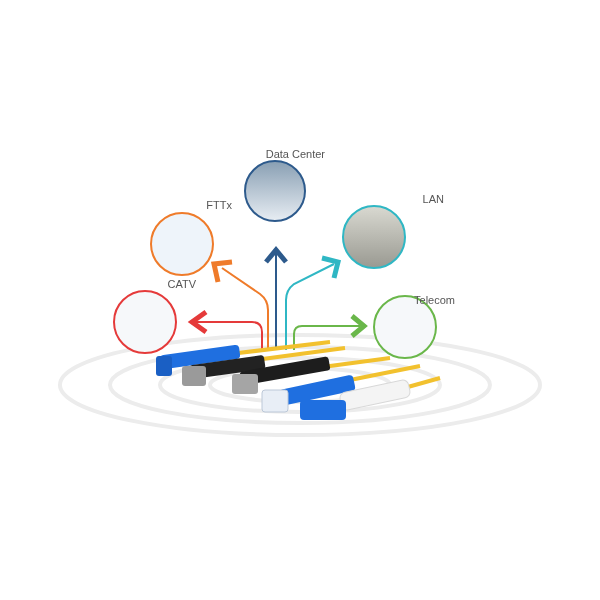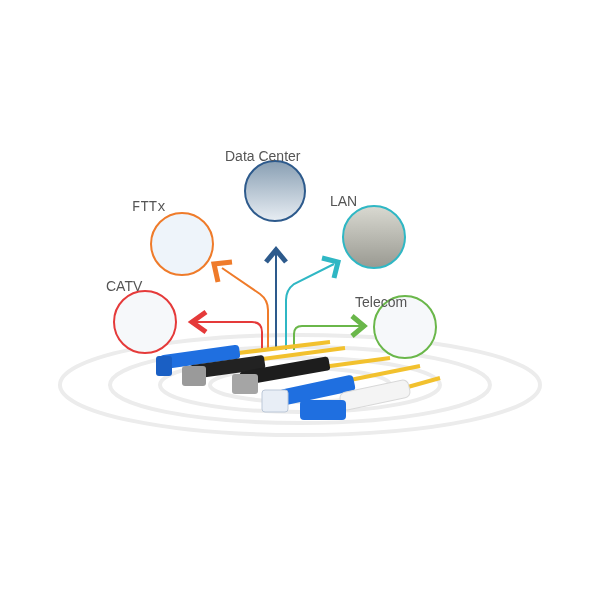--- a/index.html
+++ b/index.html
@@ -1,18 +1,18 @@
 <!DOCTYPE html>
 <html><head>
   <meta charset="utf-8">
   <style>
     html, body { margin:0; padding:0; background:#ffffff; }
     body { width:600px; height:600px; position:relative; overflow:hidden; font-family:"Liberation Sans", sans-serif; }
     .stage { position:absolute; left:0; top:0; width:600px; height:600px; }
-    .label { position:absolute; font-size:14px; color:#555; text-align:left; width:100px; margin-left:-50px; }
+    .label { position:absolute; font-size:11px; color:#555; text-align:right; width:100px; margin-left:-50px; }
     .circle { position:absolute; border-radius:50%; box-sizing:border-box; background:#f4f6f8; overflow:hidden; }
     svg { position:absolute; left:0; top:0; }
   </style>
 </head>
 <body>
 
 <div class="stage">
   <svg width="600" height="600" viewBox="0 0 600 600">
 
     <g fill="none" stroke="#ececec" stroke-width="4">
@@ -73,17 +73,17 @@
     </g>
   </svg>
 
   <div class="circle" style="left:244px;top:160px;width:62px;height:62px;border:2px solid #2d5a8c;background:linear-gradient(#8aa0b4,#e6ecf2);"></div>
   <div class="circle" style="left:150px;top:212px;width:64px;height:64px;border:2px solid #ef7b2a;background:#eef4fa;"></div>
   <div class="circle" style="left:342px;top:205px;width:64px;height:64px;border:2px solid #2fb7c4;background:linear-gradient(#d8d8d0,#9a9a92);"></div>
   <div class="circle" style="left:113px;top:290px;width:64px;height:64px;border:2px solid #e53a3a;background:#f6f8fa;"></div>
   <div class="circle" style="left:373px;top:295px;width:64px;height:64px;border:2px solid #6ab74a;background:#f6f8fa;"></div>
 
   <div class="label" style="left:275px;top:148px;">Data Center</div>
-  <div class="label" style="left:182px;top:199px;font-family:Liberation Mono, monospace;">FTTx</div>
-  <div class="label" style="left:380px;top:193px;">LAN</div>
-  <div class="label" style="left:156px;top:278px;">CATV</div>
+  <div class="label" style="left:182px;top:199px;">FTTx</div>
+  <div class="label" style="left:394px;top:193px;">LAN</div>
+  <div class="label" style="left:146px;top:278px;">CATV</div>
   <div class="label" style="left:405px;top:294px;">Telecom</div>
 </div>
 
 </body></html>

